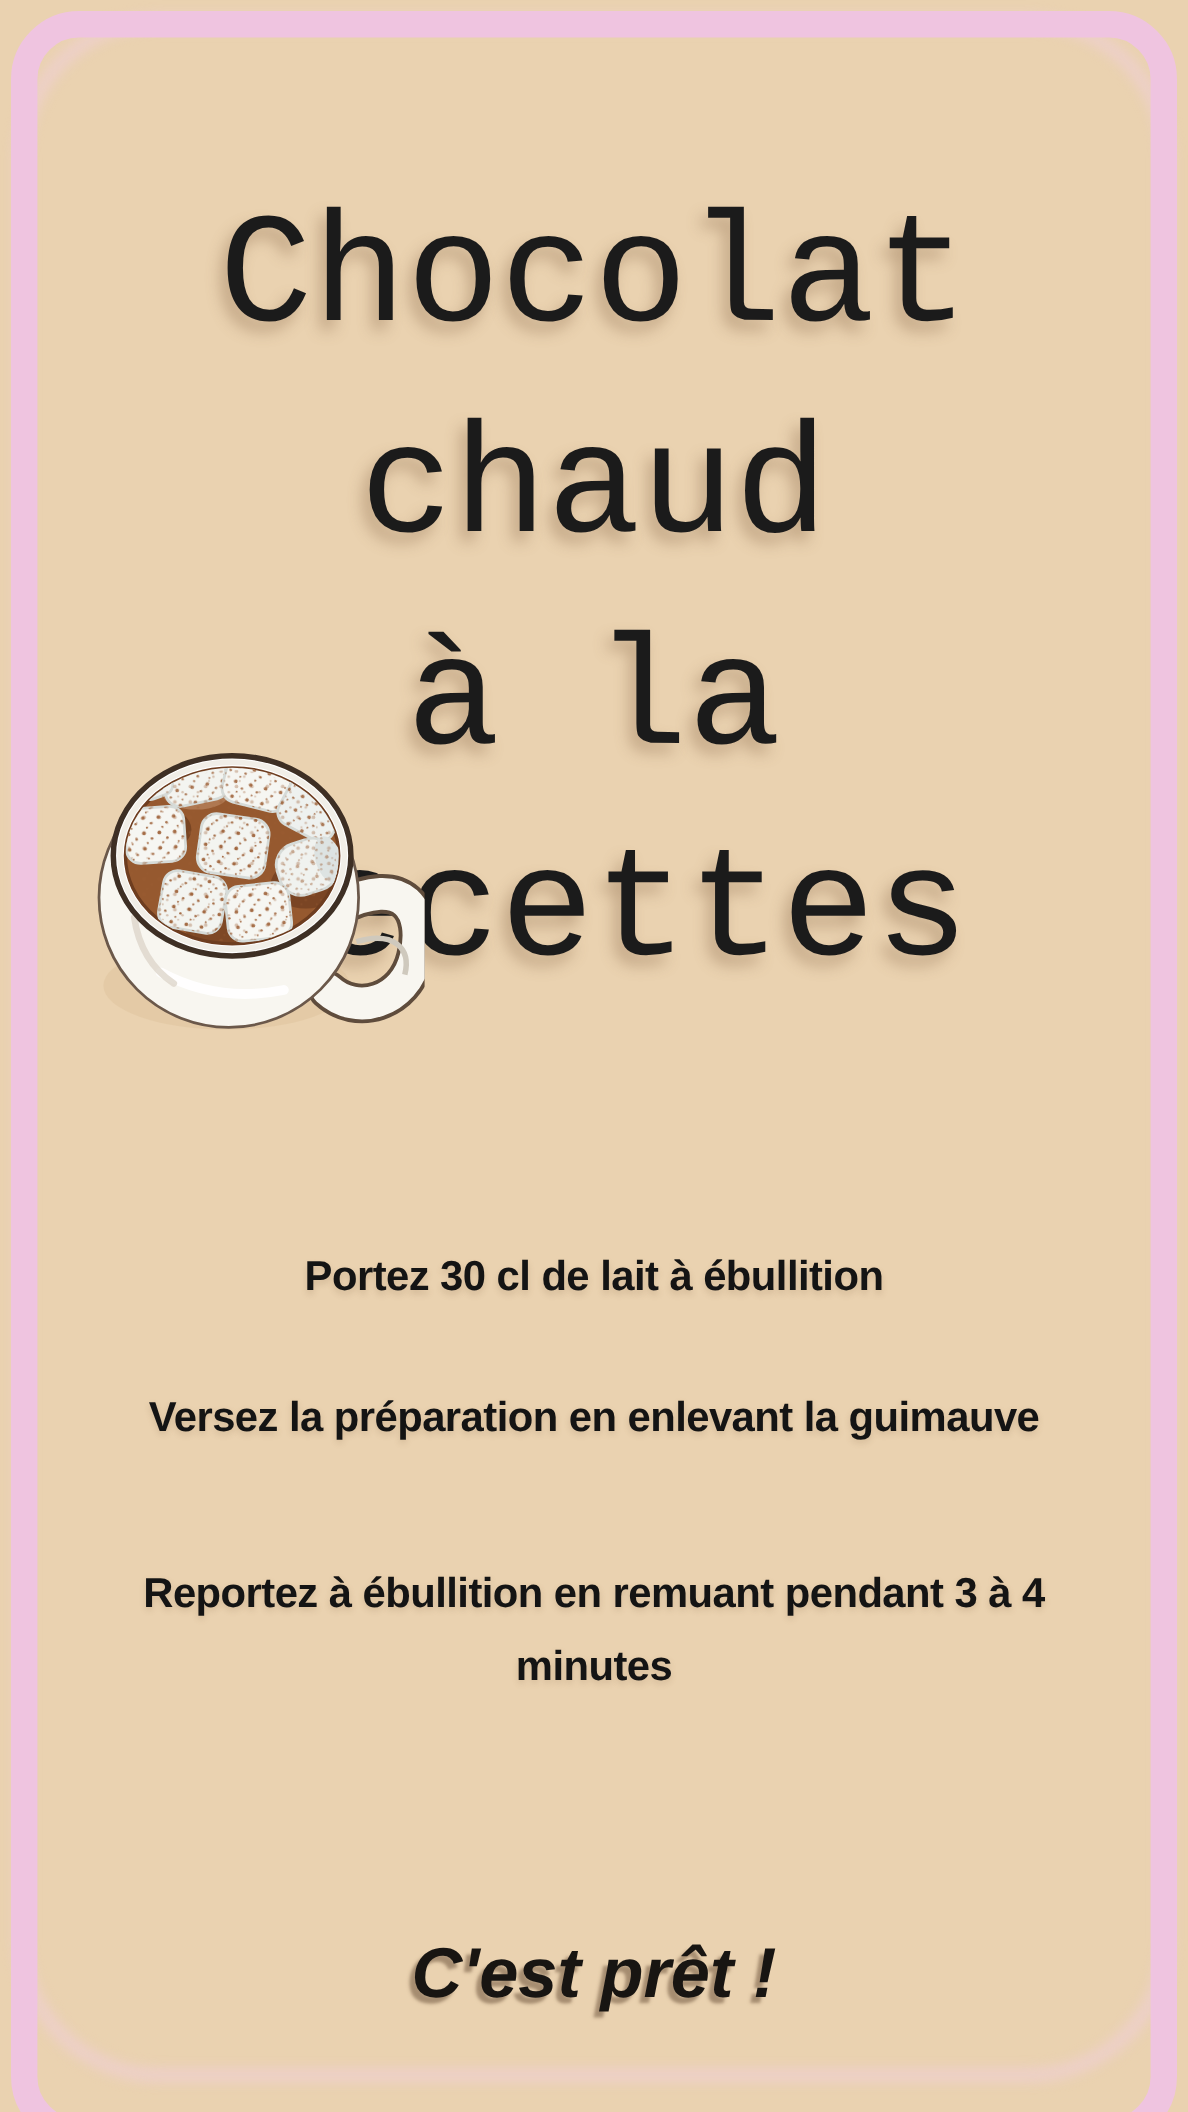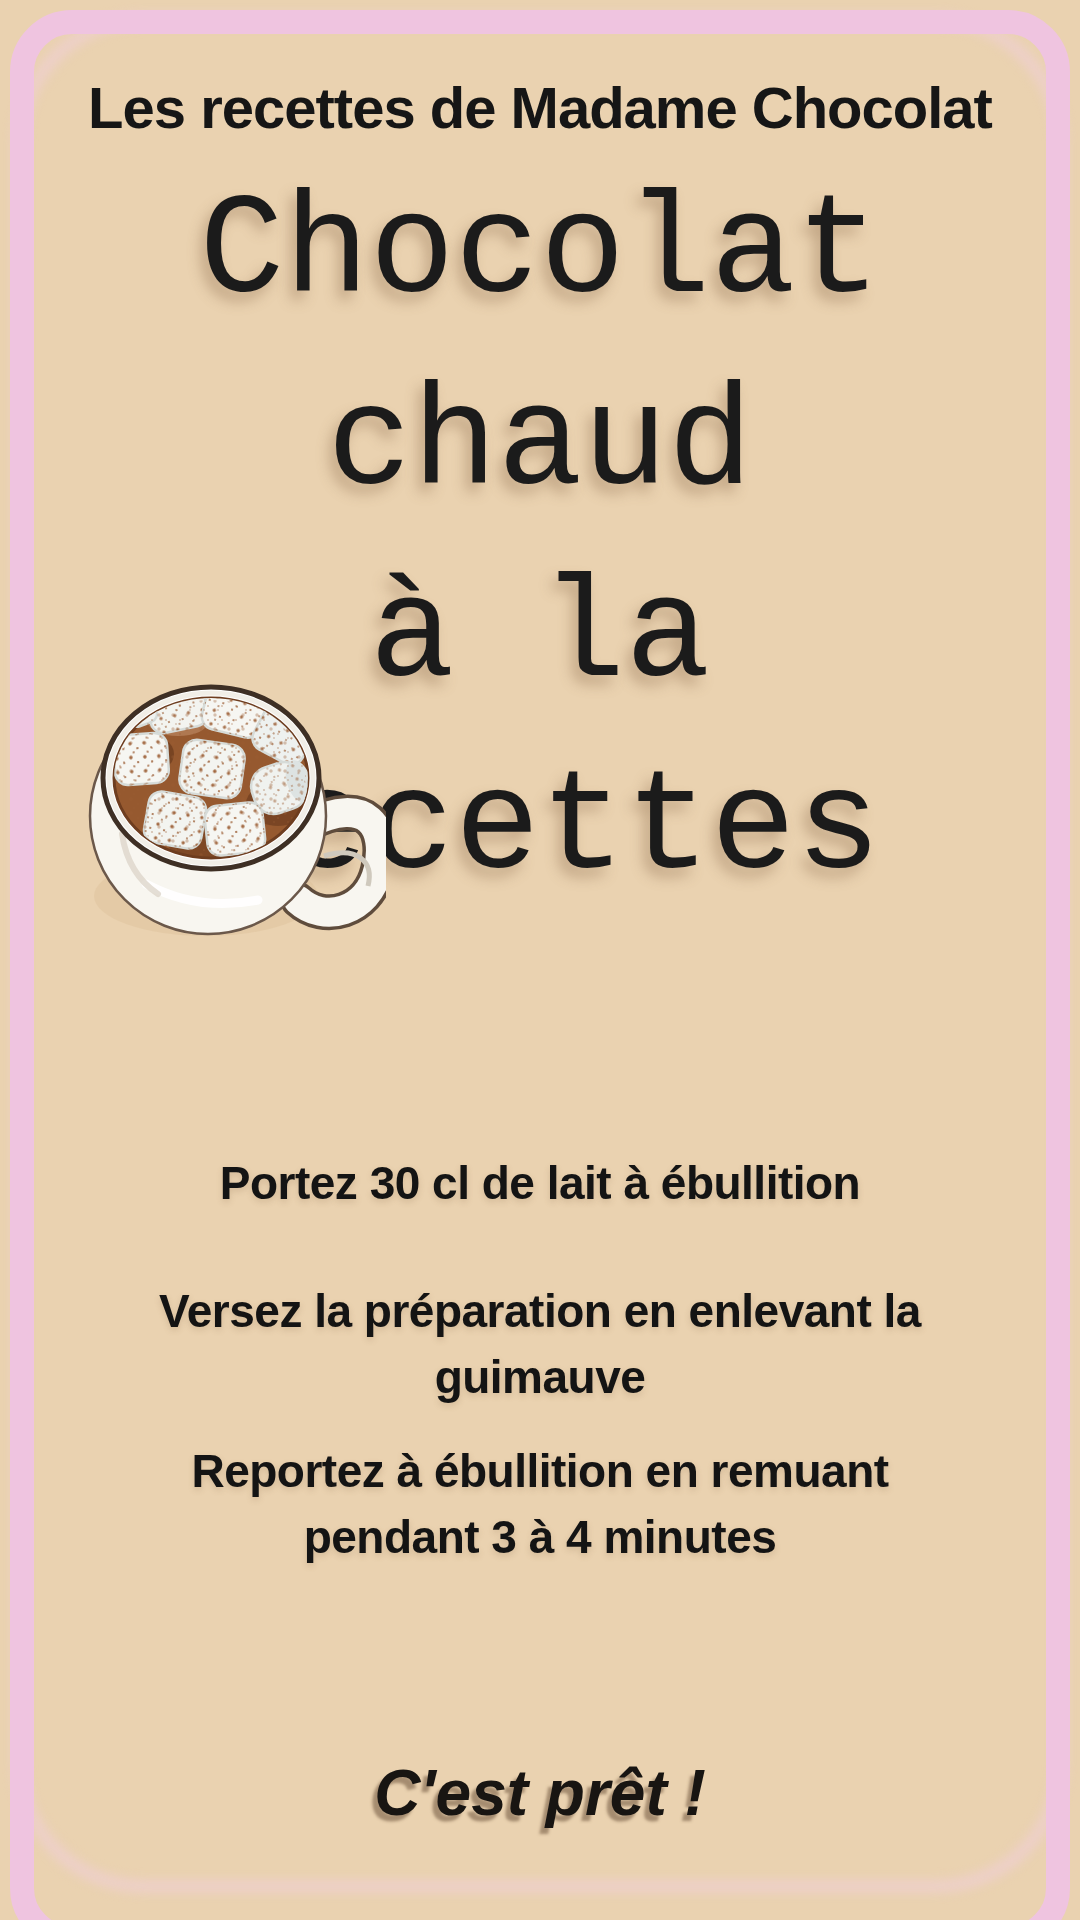--- a/index.html
+++ b/index.html
@@ -27,43 +27,42 @@
     font-family:Liberation Mono, monospace;font-weight:400;color:#1b1b1b;
     font-size:142px;line-height:192px;
     text-shadow:-6px 9px 14px rgba(135,102,72,.42);
   }
   .serving{
     position:absolute;top:766px;left:410px;width:480px;text-align:center;
     font-style:italic;font-size:43px;color:#1c1c1c;letter-spacing:-0.5px;
   }
   .step{
     position:absolute;left:120px;width:840px;text-align:center;
-    font-size:46px;font-weight:700;letter-spacing:-0.5px;line-height:66px;
-    color:#141414;text-shadow:0 3px 6px rgba(130,100,70,.22);margin-top:22px;
+    font-size:38px;font-weight:700;letter-spacing:-0.5px;line-height:66px;
+    color:#141414;text-shadow:0 3px 6px rgba(130,100,70,.22);
   }
   .step-1{top:1128px;}
   .step-2{top:1256px;}
   .step-3{top:1416px;}
   .step-4{top:1640px;}
   .ready{
     position:absolute;top:1756px;left:0;width:1080px;text-align:center;
     font-size:64px;font-weight:700;font-style:italic;color:#181512;
     text-shadow:-5px 6px 3px rgba(110,84,60,.55);
   }
   .mug{position:absolute;left:86px;top:656px;width:300px;height:292px;}
 </style>
 </head>
 <body style="background-color: rgb(234, 210, 176);">
 
 <div class="stage">
 
   <div class="ring-inner"></div>
   <div class="ring-outer" style="border-color: rgb(239, 196, 224);"></div>
 
-  <div class="brand">Les recettes de Madame Chocolat</div>
 
   <div class="big-title">
     <div>Chocolat chaud</div>
     <div>à la recettes</div>
   </div>
 
   <svg class="mug" viewBox="0 0 300 292" xmlns="http://www.w3.org/2000/svg" aria-hidden="true">
     <defs>
       <pattern id="sp" width="14" height="14" patternUnits="userSpaceOnUse">
         <circle cx="3" cy="3" r="1.7" fill="#9b5d33"></circle>

